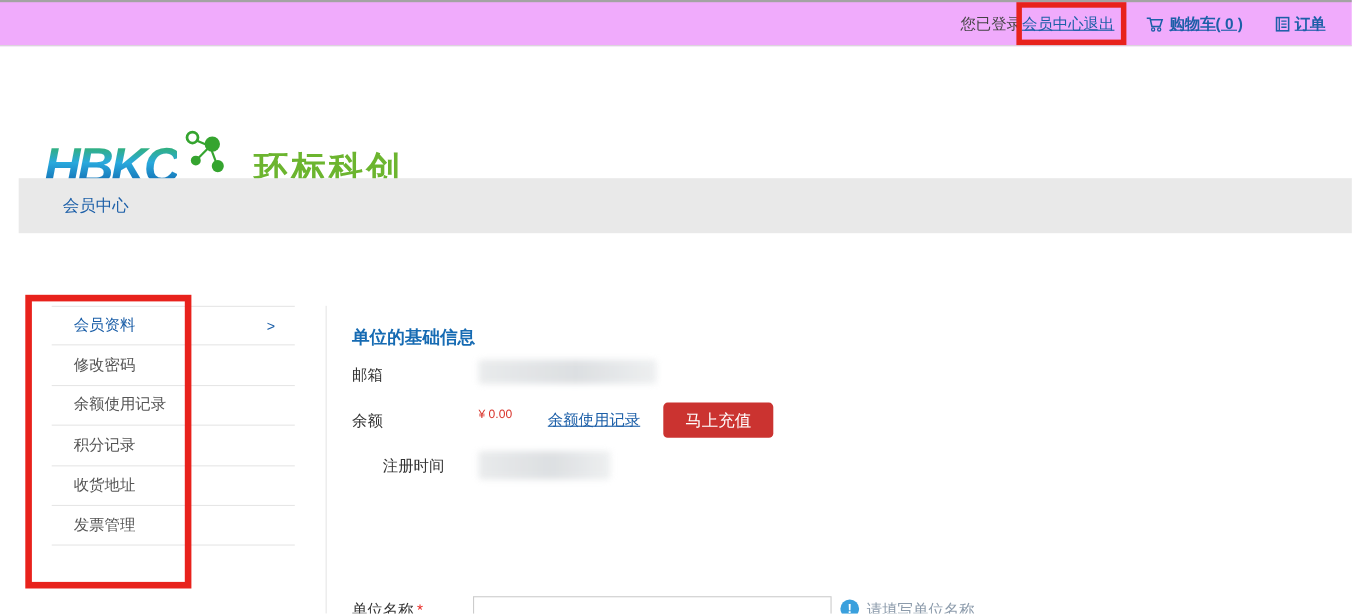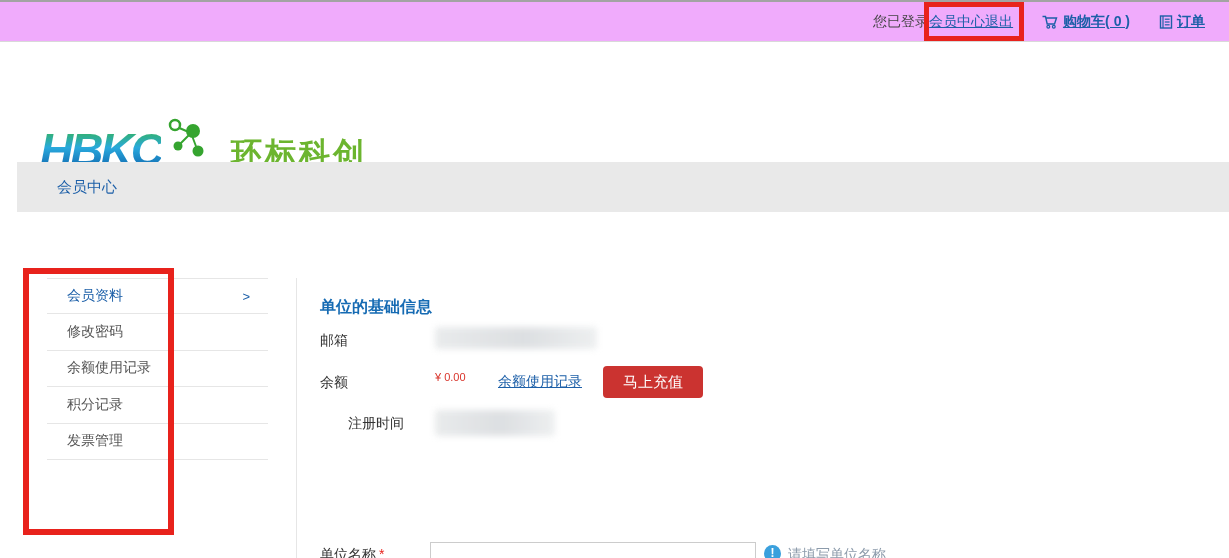--- a/index.html
+++ b/index.html
@@ -189,20 +189,23 @@
     <div class="side-row">
       <span>修改密码</span>
     </div>
     <div class="side-row">
       <span>余额使用记录</span>
     </div>
     <div class="side-row">
       <span>积分记录</span>
     </div>
     <div class="side-row">
+      <span>收货地址</span>
+    </div>
+    <div class="side-row">
       <span>发票管理</span>
     </div>
   </div>
   <div class="anno" id="anno-sidebar"></div>
 
   <div class="vdiv"></div>
 
   <div class="h-blue" style="left:320px; top:297px;">单位的基础信息</div>
 
   <div class="lbl" style="left:320px; top:332px;">邮箱</div>

